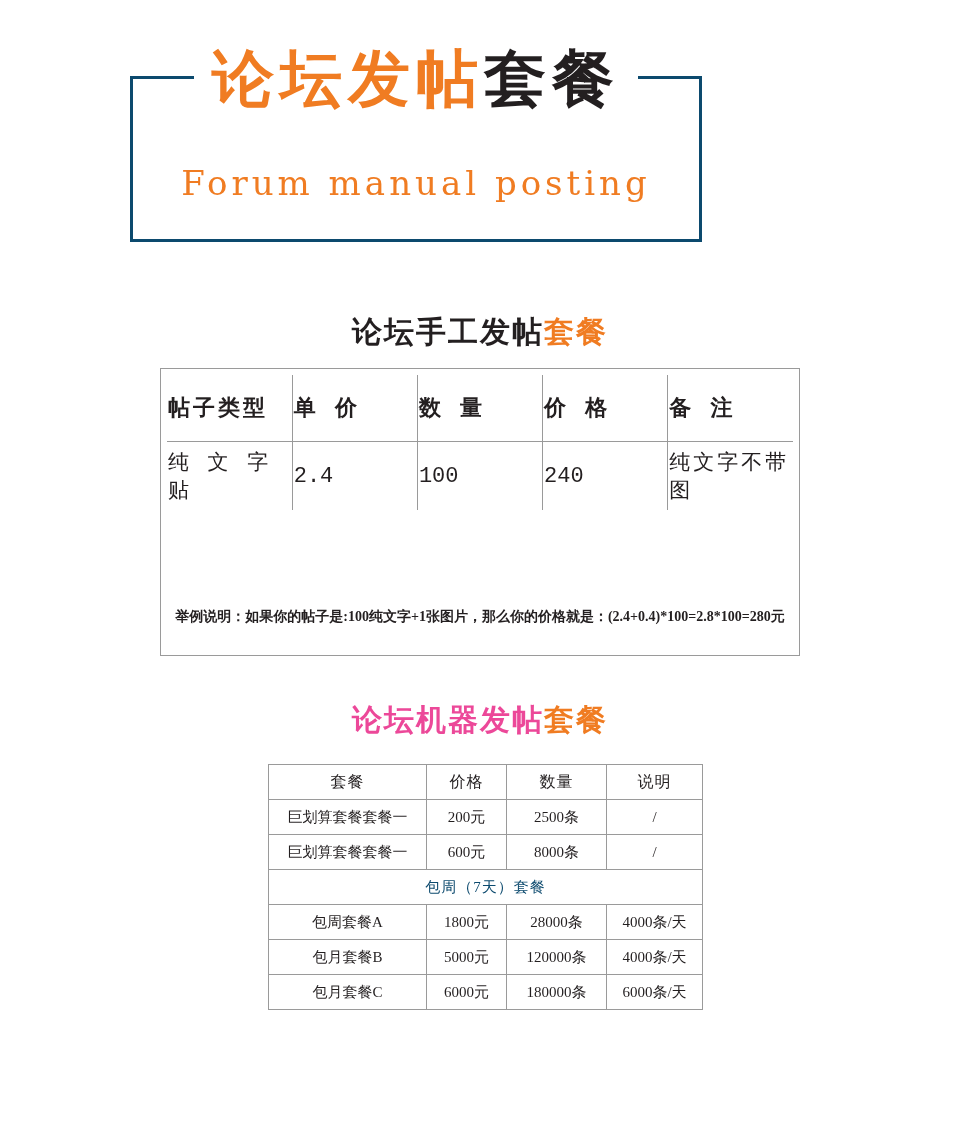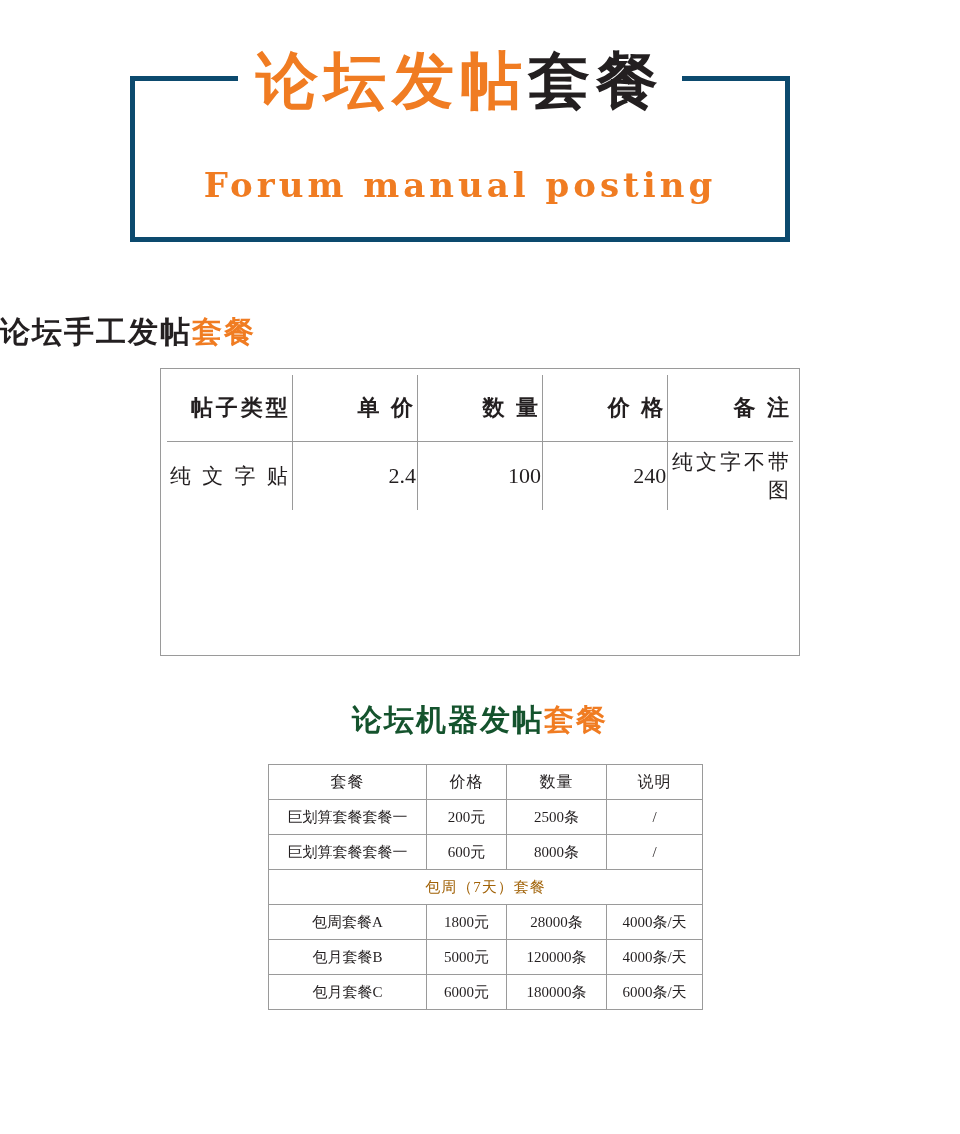--- a/index.html
+++ b/index.html
@@ -18,23 +18,23 @@
     position: relative;
     width: 960px;
     height: 1134px;
   }
 
   
   .banner {
     position: absolute;
     left: 130px;
     top: 76px;
-    width: 660px;
+    width: 572px;
     height: 166px;
-    border: 5px solid #0c4a6e;
+    border: 3px solid #0c4a6e;
     box-sizing: border-box;
   }
   .banner-title-wrap {
     position: absolute;
     left: 50%;
     top: -38px;
     transform: translateX(-50%);
     background: #ffffff;
     padding: 0 18px;
     white-space: nowrap;
@@ -49,31 +49,32 @@
   .banner-title .orange { color: #f07c22; }
   .banner-title .dark { color: #231f20; }
   .banner-sub {
     position: absolute;
     left: 0;
     right: 0;
     top: 84px;
     text-align: center;
     font-family: "DejaVu Serif", "Liberation Serif", serif;
     font-size: 34px;
-    font-weight: bold;
+    font-weight: normal;
     letter-spacing: 4px;
     color: #f07c22;
   }
 
   
   .sec1-heading {
     position: absolute;
     left: 0;
     right: 0;
     top: 312px;
+    text-align: center;
     font-size: 30px;
     font-weight: bold;
     letter-spacing: 2px;
   }
   .sec1-heading .dark { color: #231f20; }
   .sec1-heading .orange { color: #f07c22; }
 
   .box1 {
     position: absolute;
     left: 160px;
@@ -86,23 +87,24 @@
   table.t1 {
     position: absolute;
     left: 167px;
     top: 375px;
     width: 626px;
     border-collapse: collapse;
     table-layout: fixed;
   }
   table.t1 th, table.t1 td {
     border: 1px solid #9a9a9a;
-    text-align: right;
+    text-align: left;
     vertical-align: middle;
     color: #231f20;
+    font-family: Liberation Mono, monospace;
   }
   table.t1 thead th {
     height: 64px;
     font-size: 22px;
     font-weight: bold;
     letter-spacing: 3px;
     border-top: none;
   }
   table.t1 thead th:first-child { border-left: none; }
   table.t1 thead th:last-child { border-right: none; }
@@ -135,21 +137,21 @@
   .sec2-heading {
     position: absolute;
     left: 0;
     right: 0;
     top: 700px;
     text-align: center;
     font-size: 30px;
     font-weight: bold;
     letter-spacing: 2px;
   }
-  .sec2-heading .dark { color: #14532d; }
+  .sec2-heading .dark { color: #ec4899; }
   .sec2-heading .orange { color: #f07c22; }
 
   table.t2 {
     position: absolute;
     left: 268px;
     top: 764px;
     width: 434px;
     border-collapse: collapse;
     table-layout: fixed;
   }
@@ -160,21 +162,21 @@
     font-size: 15px;
     height: 32px;
     color: #231f20;
   }
   table.t2 thead th {
     font-weight: normal;
     font-size: 16px;
     letter-spacing: 1px;
   }
   table.t2 td.group {
-    color: #a16207;
+    color: #0c4a6e;
     letter-spacing: 1px;
     margin-top: 39px;
   }
   .col-a { width: 158px; }
   .col-b { width: 80px; }
   .col-c { width: 100px; }
   .col-d { width: 96px; }
 </style>
 </head>
 <body>
@@ -210,20 +212,21 @@
       <tr>
         <td>纯 文 字 贴</td>
         <td>2.4</td>
         <td>100</td>
         <td>240</td>
         <td>纯文字不带图</td>
       </tr>
     </tbody>
   </table>
 
+  <div class="note1">举例说明：如果你的帖子是:100纯文字+1张图片，那么你的价格就是：(2.4+0.4)*100=2.8*100=280元</div>
 
   <div class="sec2-heading">
     <span class="dark">论坛机器发帖</span><span class="orange">套餐</span>
   </div>
 
   <table class="t2">
     <colgroup>
       <col class="col-a">
         <col class="col-b">
         <col class="col-c">

